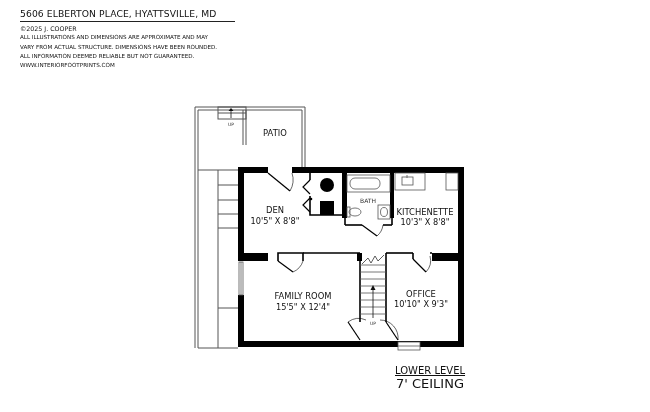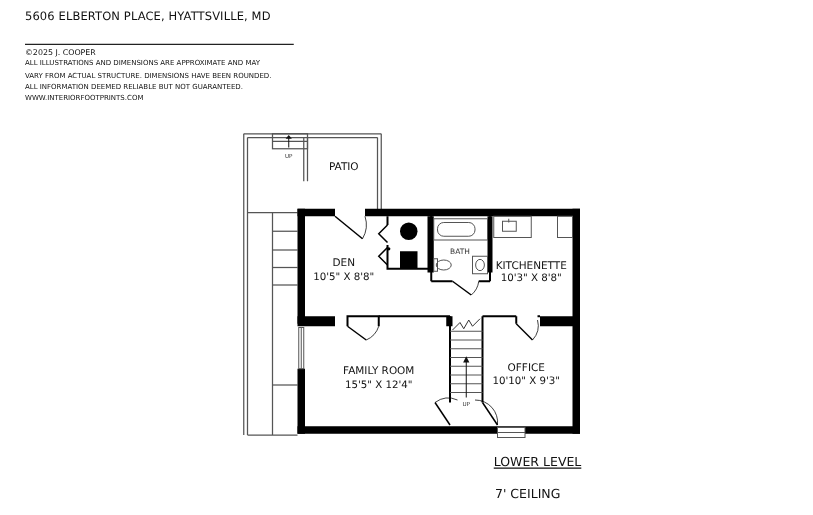--- a/index.html
+++ b/index.html
@@ -1,27 +1,27 @@
 <!DOCTYPE html>
 <html><head>
 <meta charset="utf-8">
 <style>
   html, body { margin:0; padding:0; background:#ffffff; }
   body { width:650px; height:412px; position:relative; overflow:hidden; font-family:"DejaVu Sans", sans-serif; color:#111; }
   .header { position:absolute; left:20px; top:8px; width:215px; }
-  .address { font-size:9.2px; letter-spacing:0.1px; padding-bottom:16px; border-bottom:1.3px solid #222; white-space:nowrap; }
+  .address { font-size:9.2px; letter-spacing:0.1px; padding-bottom:2px; border-bottom:1.3px solid #222; white-space:nowrap; }
   .copyright { font-size:6.3px; margin-top:3px; white-space:nowrap; }
   .disclaimer { font-size:5.6px; line-height:8.6px; margin-top:1px; white-space:nowrap; }
   .url { font-size:5.6px; line-height:8.6px; white-space:nowrap; }
   svg.plan { position:absolute; left:0; top:0; }
   .rl { font-family:"DejaVu Sans", sans-serif; font-size:8.4px; fill:#111; text-anchor:middle; }
   .rd { font-family:"DejaVu Sans", sans-serif; font-size:8.2px; fill:#111; text-anchor:middle; }
   .small { font-family:"DejaVu Sans", sans-serif; font-size:4.5px; fill:#333; text-anchor:middle; }
   .level { position:absolute; left:395px; top:365px; font-size:10px; white-space:nowrap;text-decoration:underline; }
-  .ceiling { position:absolute; left:396px; top:390px; font-size:10px; white-space:nowrap; }
+  .ceiling { position:absolute; left:396px; top:376px; font-size:13px; white-space:nowrap; }
 </style>
 </head>
 <body>
 
 <div class="header">
   <div class="address">5606 ELBERTON PLACE, HYATTSVILLE, MD</div>
   <div class="copyright">©2025 J. COOPER</div>
   <div class="disclaimer">ALL ILLUSTRATIONS AND DIMENSIONS ARE APPROXIMATE AND MAY</div>
   <div class="disclaimer">VARY FROM ACTUAL STRUCTURE. DIMENSIONS HAVE BEEN ROUNDED.</div>
   <div class="disclaimer">ALL INFORMATION DEEMED RELIABLE BUT NOT GUARANTEED.</div>

